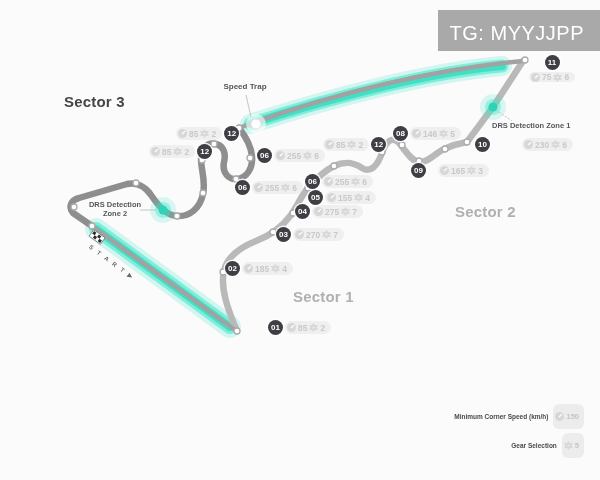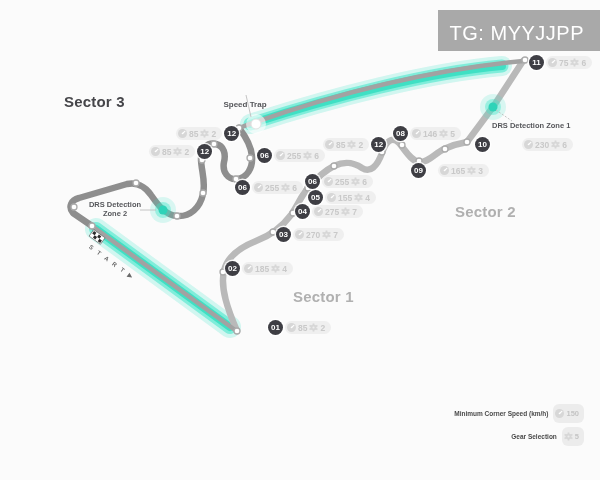--- a/index.html
+++ b/index.html
@@ -15,42 +15,42 @@
   
   .sector{position:absolute;font-weight:bold;font-size:15px;letter-spacing:.2px;white-space:nowrap;}
   .sector.dark{color:#454549;}
   .sector.light{color:#b0b0b0;}
   #sector-3{left:64px;top:93px;}
   #sector-1{left:293px;top:288px;}
   #sector-2{left:455px;top:203px;}
 
   
   .lbl{position:absolute;font-weight:bold;color:#55565a;font-size:8px;line-height:1.2;text-align:center;white-space:nowrap;}
-  #speed-trap-label{left:216px;top:100px;width:58px;}
+  #speed-trap-label{left:216px;top:82px;width:58px;}
   #drs1-label{left:492px;top:121px;font-size:7.5px;}
   #drs2-label{left:86px;top:200px;width:58px;font-size:7.5px;}
   .start-label{position:absolute;left:92px;top:243px;transform:rotate(36deg);transform-origin:left top;
                font-size:6px;font-weight:bold;letter-spacing:2px;color:#6a6a6a;white-space:nowrap;}
 
   
   .corner{position:absolute;display:flex;align-items:center;gap:2px;height:15px;}
   .corner.badge-right{flex-direction:row-reverse;}
   .cbadge{width:15px;height:15px;border-radius:50%;background:#3e3e44;color:#fff;
           font-size:8px;font-weight:bold;display:flex;align-items:center;justify-content:center;
           box-shadow:0 0 0 1.5px rgba(255,255,255,.85);flex:none;}
   .cpill{display:flex;align-items:center;gap:2px;background:rgba(238,238,238,.92);
          border-radius:8px;height:13px;padding:0 6px 0 2px;color:#c9c9c9;
          font-size:8.5px;font-weight:bold;white-space:nowrap;}
   .cpill svg{flex:none;}
 
   
   .legend{position:absolute;right:16px;top:404px;display:flex;flex-direction:column;gap:4px;align-items:flex-end;}
   .legend-row{display:flex;align-items:center;gap:5px;}
   .legend-row .ltext{font-size:6.5px;font-weight:600;color:#4a4a4a;white-space:nowrap;}
-  .lpill{display:flex;align-items:center;gap:2px;background:#ececec;border-radius:6px;height:19px;
+  .lpill{display:flex;align-items:center;gap:2px;background:#ececec;border-radius:6px;height:25px;
          padding:0 5px 0 2px;font-size:7.5px;font-weight:bold;color:#c4c4c4;}
 </style>
 </head>
 <body>
 
 <div class="stage">
 
   <svg class="track" width="600" height="480" viewBox="0 0 600 480">
     <g fill="none" stroke-linecap="round" stroke-linejoin="round">
 
@@ -397,21 +397,21 @@
               <line x1="5" y1="0.5" x2="5" y2="9.5"></line>
               <line x1="0.6" y1="2.8" x2="9.4" y2="7.2"></line>
               <line x1="0.6" y1="7.2" x2="9.4" y2="2.8"></line>
             </g>
             <circle cx="5" cy="5" r="3.2" fill="#d7d7d7"></circle>
             <circle cx="5" cy="5" r="1.2" fill="#eeeeee"></circle>
           </svg>
       <span>6</span>
     </span>
   </div>
-      <div class="corner" style="left: 529px; top: 55px;">
+      <div class="corner" style="left: 529px; top: 55px; flex-direction: column;">
     <span class="cbadge">
       <span>11</span>
     </span>
     <span class="cpill">
       <svg viewBox="0 0 10 10" width="9" height="9">
             <circle cx="5" cy="5" r="5" fill="#d7d7d7"></circle>
             <path d="M5,5 L7.6,2.6" stroke="#fff" stroke-width="1.3" stroke-linecap="round"></path>
             <circle cx="5" cy="5" r="0.9" fill="#fff"></circle>
           </svg>
       <span>75</span>

